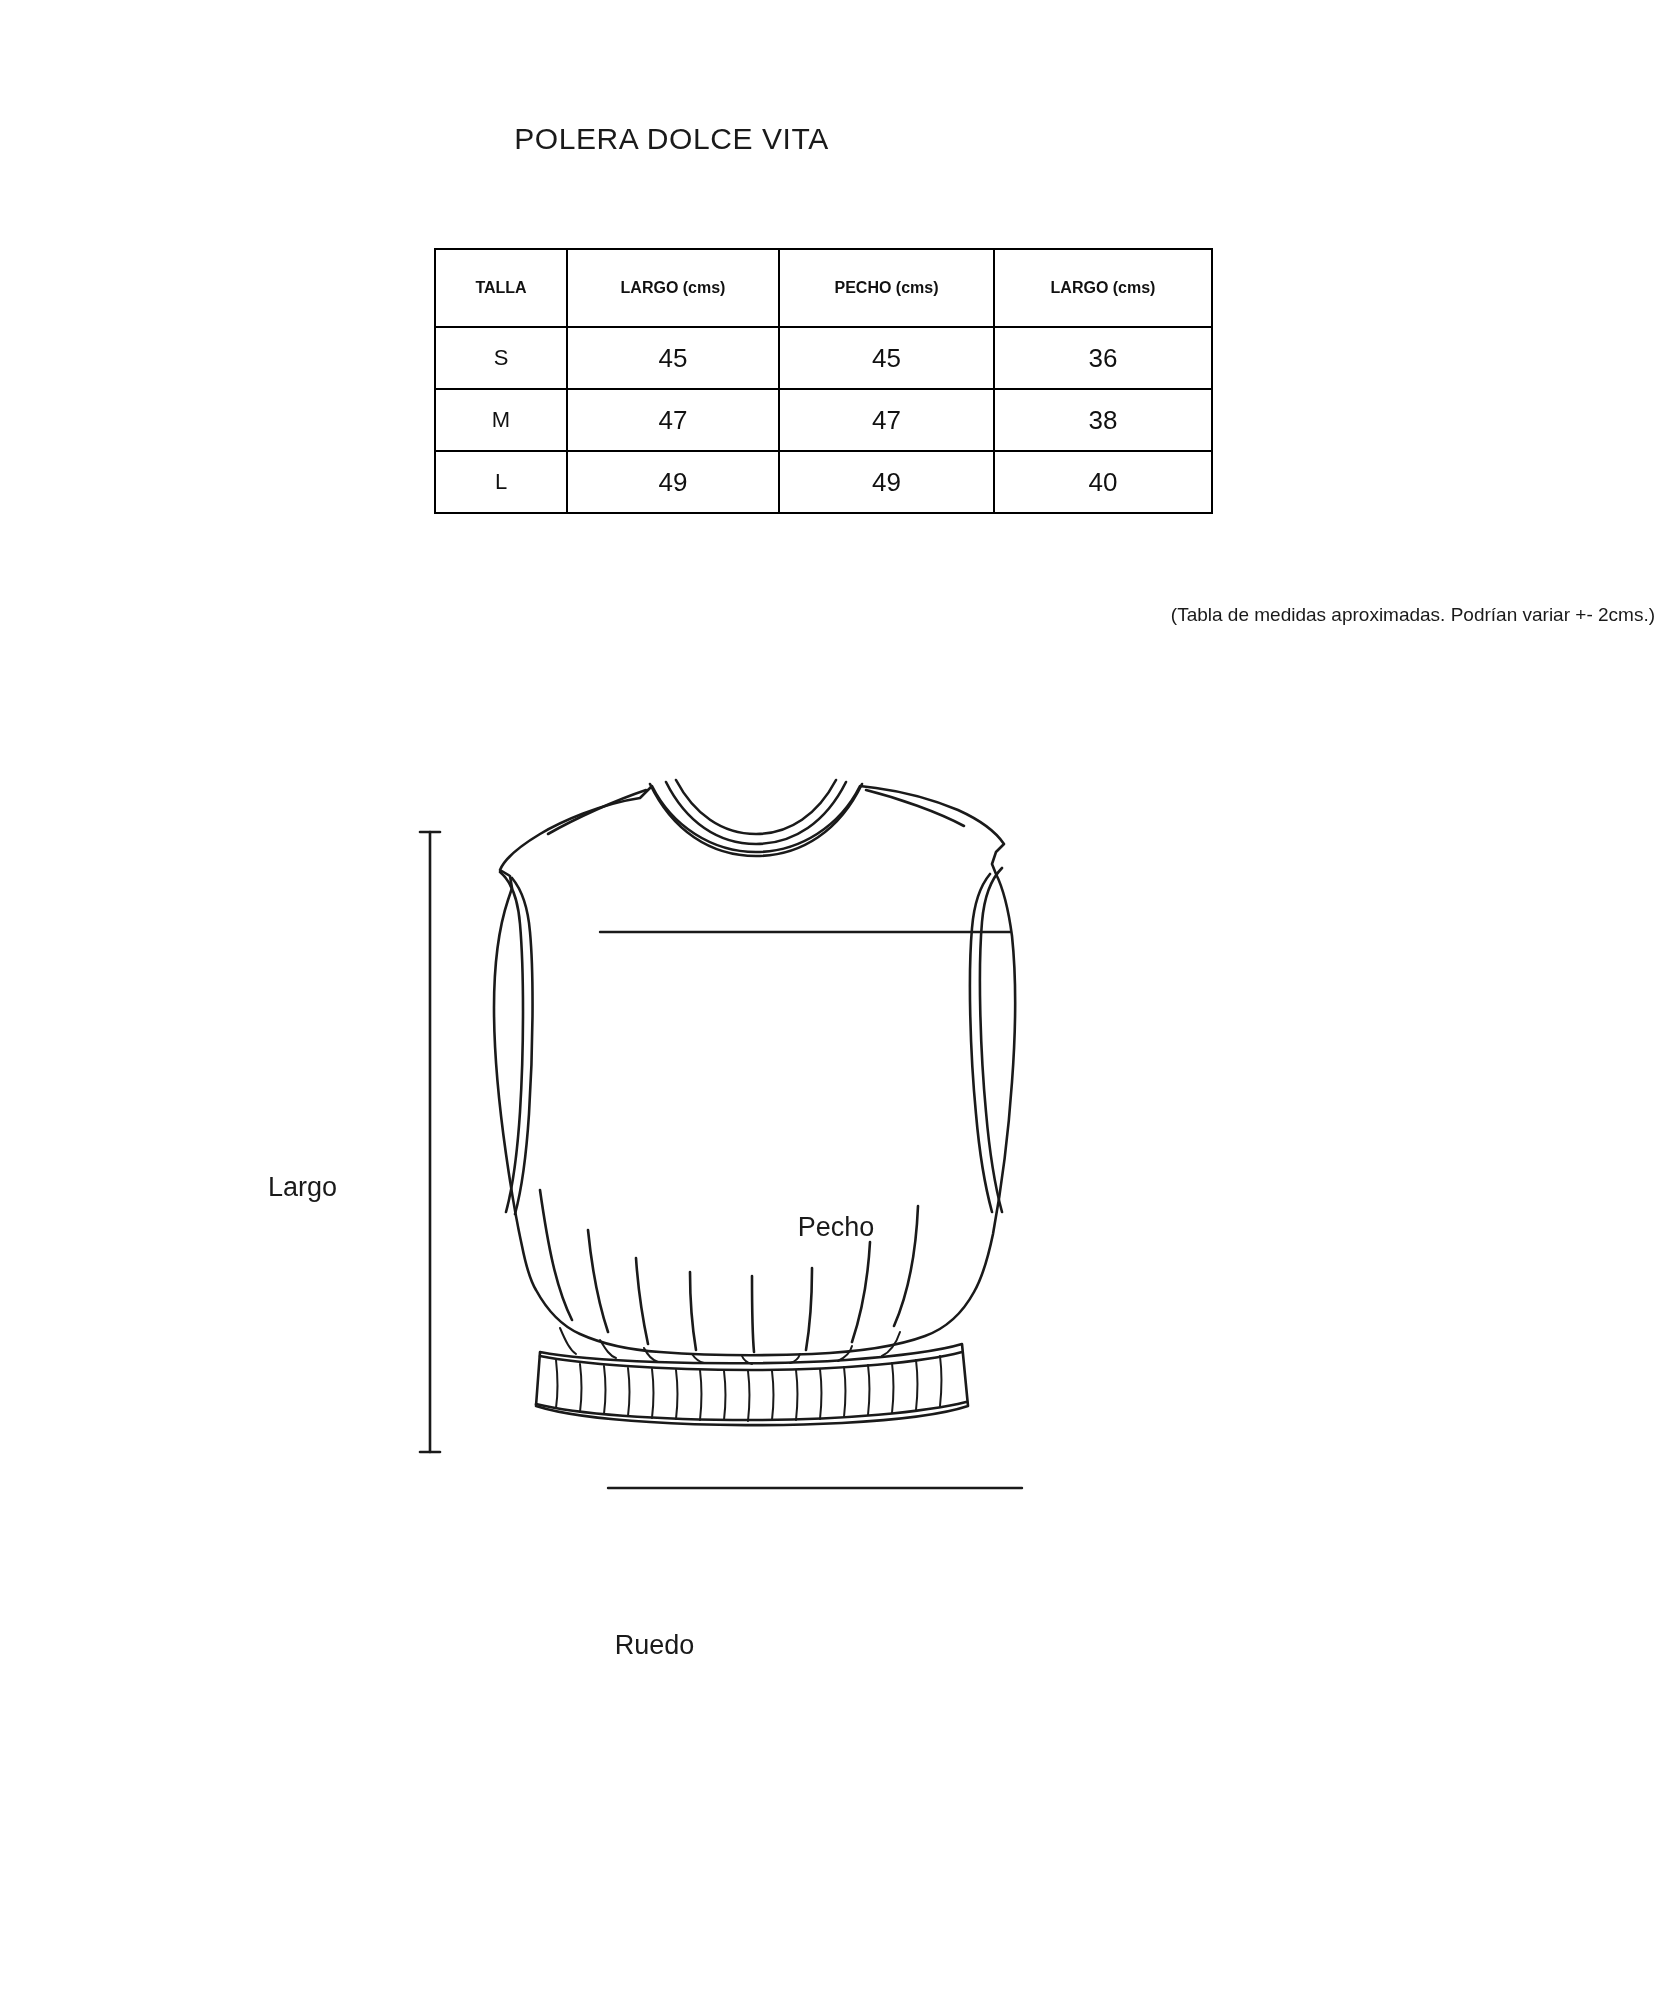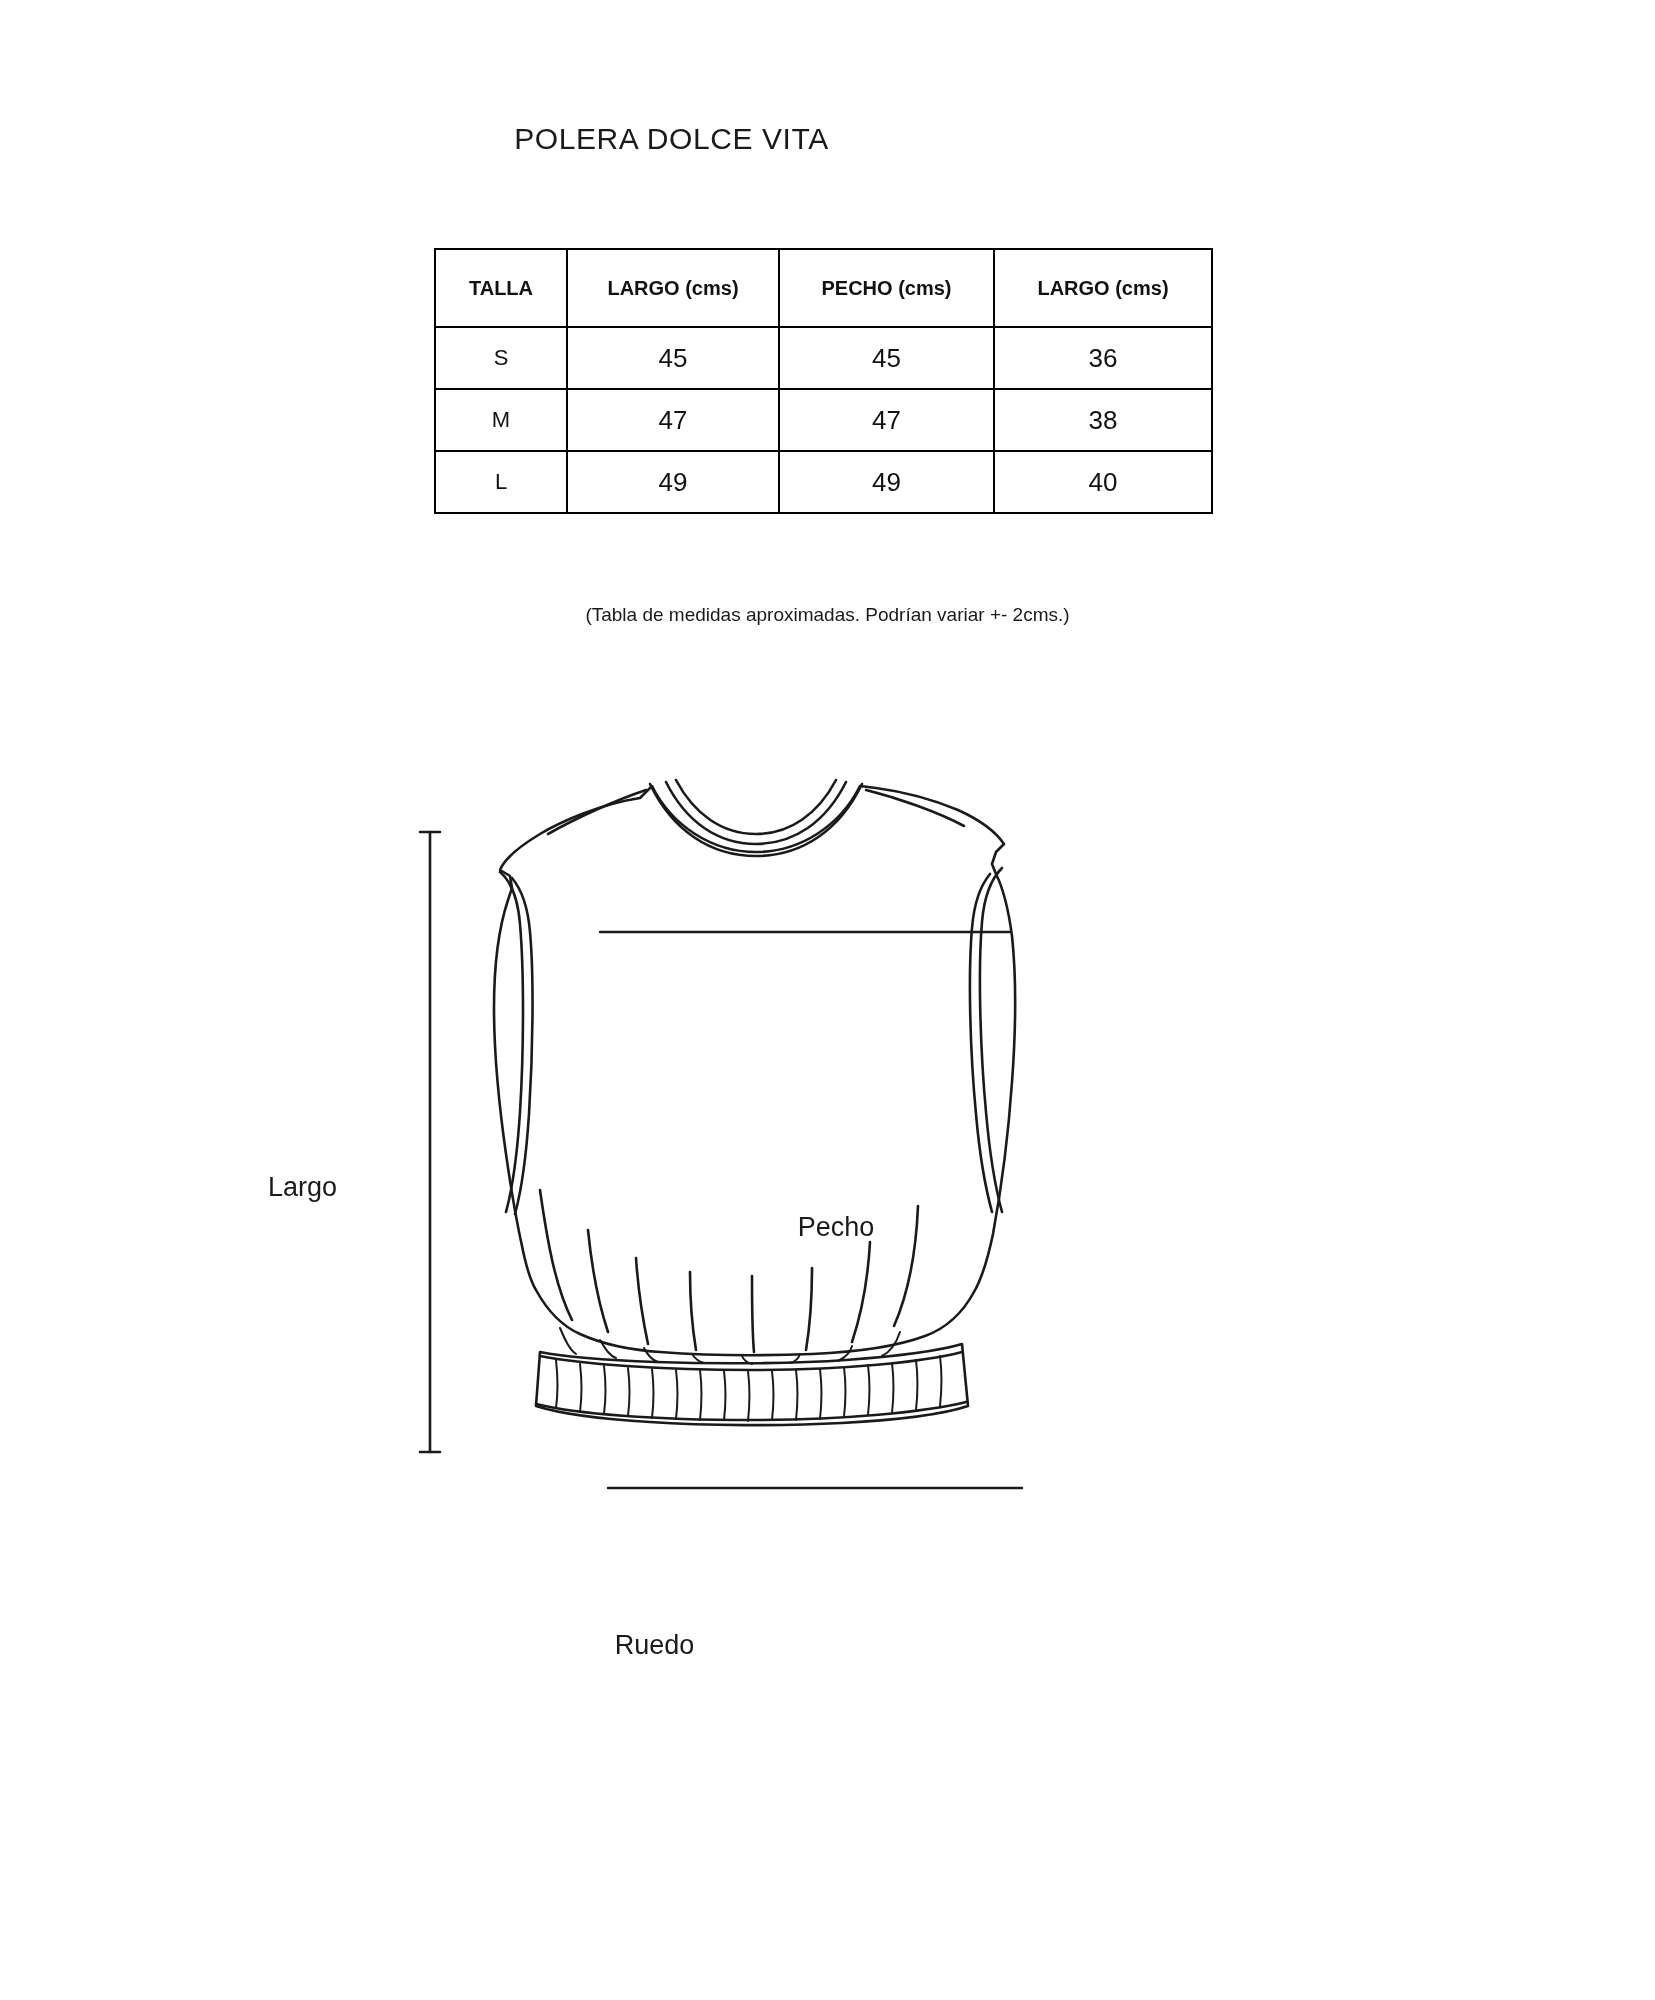--- a/index.html
+++ b/index.html
@@ -46,21 +46,21 @@
     width: 777px;
     table-layout: fixed;
   }
   table.size-table th,
   table.size-table td {
     border: 2px solid #000000;
     text-align: center;
     color: #111111;
   }
   table.size-table th {
-    font-size: 20px;
+    font-size: 16px;
     font-weight: bold;
     height: 76px;
     padding: 0 14px;
   }
   table.size-table td {
     font-size: 26px;
     font-weight: normal;
     height: 60px;
     padding: 0 6px;
   }
@@ -70,21 +70,21 @@
   col.c-talla { width: 132px; }
   col.c-largo { width: 212px; }
   col.c-pecho { width: 215px; }
   col.c-ruedo { width: 218px; }
 
   .table-note {
     position: absolute;
     top: 604px;
     left: 0;
     width: 1655px;
-    text-align: center;
+    text-align: right;
     font-size: 19px;
     color: #1a1a1a;
   }
 
   
   .drawing {
     position: absolute;
     top: 760px;
     left: 0;
     width: 1655px;

